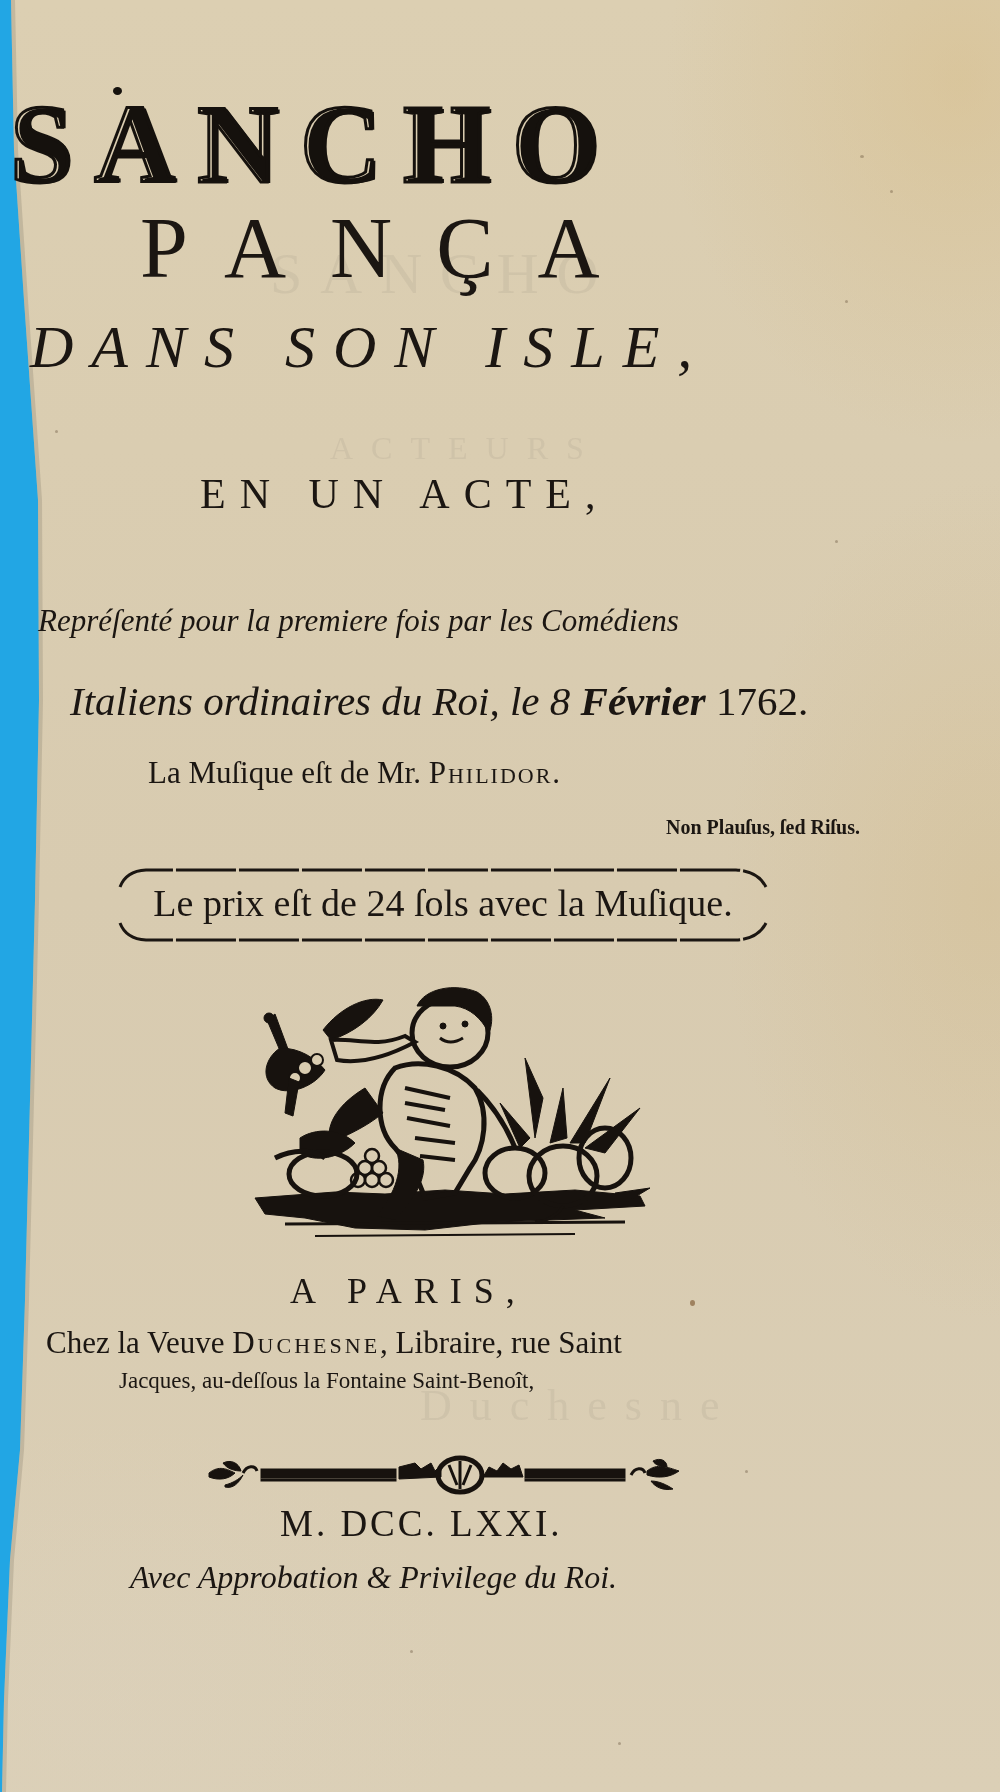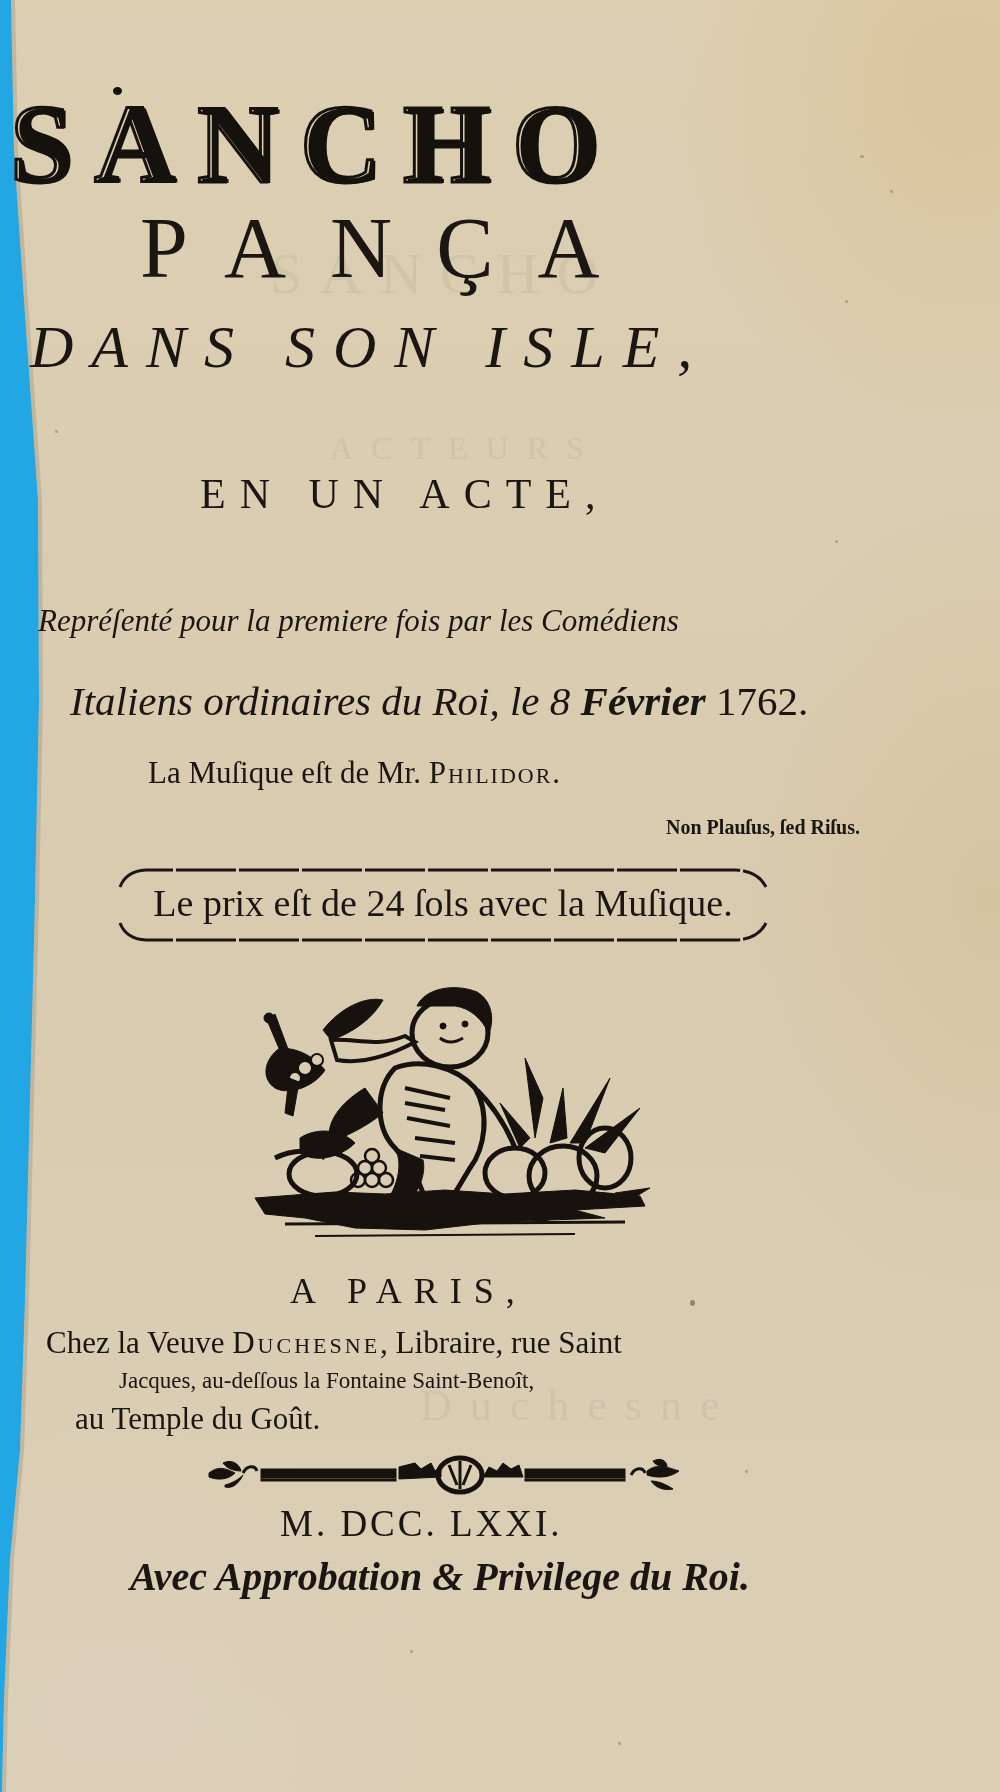--- a/index.html
+++ b/index.html
@@ -218,24 +218,24 @@
       left: 280px;
       width: 440px;
       font-size: 37px;
       line-height: 48px;
       letter-spacing: 3px;
     }
     .t-approb {
       top: 1554px;
       left: 130px;
       width: 640px;
-      font-size: 40px;
+      font-size: 32px;
       line-height: 46px;
       font-style: italic;
-      font-weight: bold;
+      font-weight: normal;
     }
   </style>
 </head>
 <body>
 
 <div class="page">
 
   <svg class="edge-strip" width="60" height="1792" viewBox="0 0 60 1792">
     <polygon points="0,0 11,0 14,150 24,300 38,500 39,700 35,900 30,1100 25,1300 20,1450 10,1560 4,1700 2,1792 0,1792" fill="#22a6e4"></polygon>
     <polygon points="11,0 14,150 24,300 38,500 39,700 35,900 30,1100 25,1300 20,1450 10,1560 4,1700 2,1792 6,1792 8,1700 14,1560 24,1450 29,1300 34,1100 39,900 43,700 42,500 28,300 18,150 15,0" fill="rgba(150,140,120,0.35)"></polygon>
@@ -333,21 +333,20 @@
       <path d="M325,165 L365,100 L340,165 Z"></path>
       <path d="M340,170 L395,130 L360,175 Z"></path>
       <path d="M275,170 L255,125 L285,160 Z"></path>
       <path d="M370,215 L405,210 L380,225 Z"></path>
     </g>
   </svg>
 
   <div class="line t-paris">A PARIS,</div>
   <div class="line t-chez"><span>Chez la Veuve </span><span class="sc">Duchesne</span><span>, Libraire, rue Saint</span></div>
   <div class="line t-jacques">Jacques, au-deſſous la Fontaine Saint-Benoît,</div>
-  <div class="line t-temple">au Temple du Goût.</div>
 
   <svg class="ornament" viewBox="0 0 480 40">
     <g fill="#17120e" stroke="#17120e">
 
       <path d="M4,18 C14,10 22,14 30,18 C24,24 14,26 4,22 Z"></path>
       <path d="M18,8 C26,4 34,8 36,16 C30,16 22,14 18,8 Z"></path>
       <path d="M20,30 C28,28 34,24 38,20 C34,28 28,34 20,32 Z"></path>
       <path d="M38,18 C42,10 50,10 52,16" fill="none" stroke-width="3"></path>
 
       <rect x="56" y="14" width="135" height="9"></rect>

